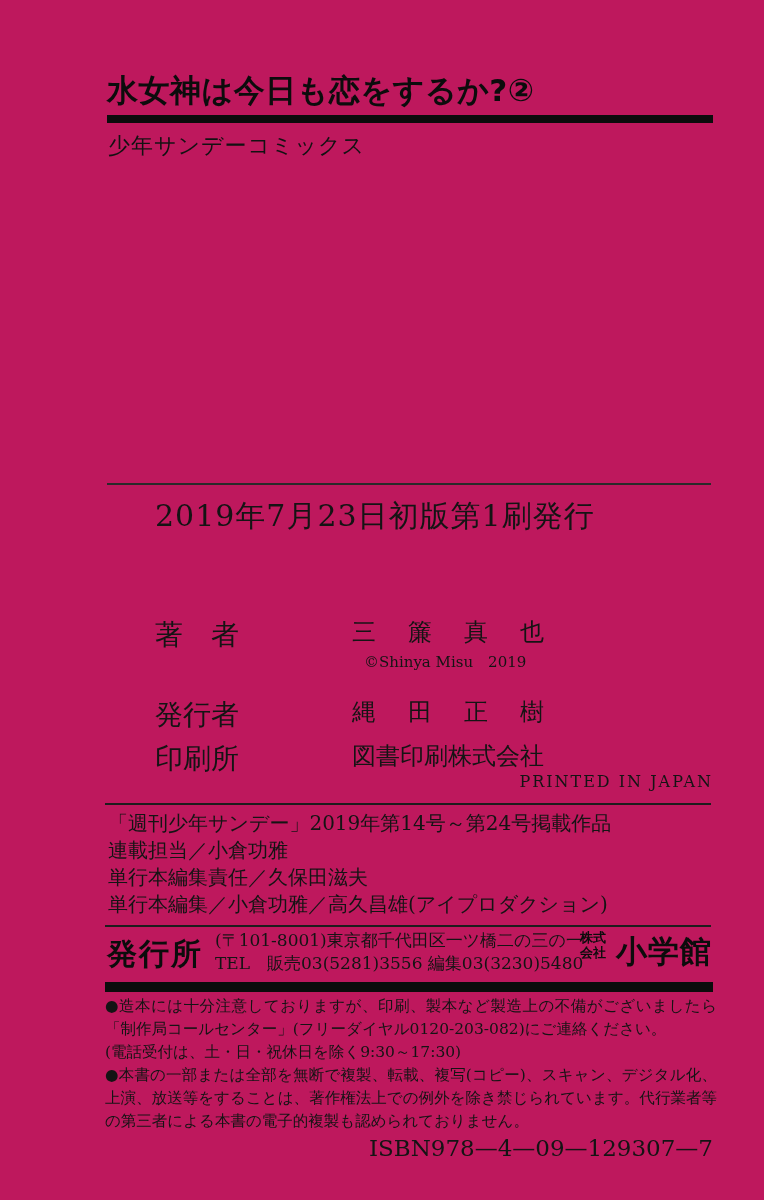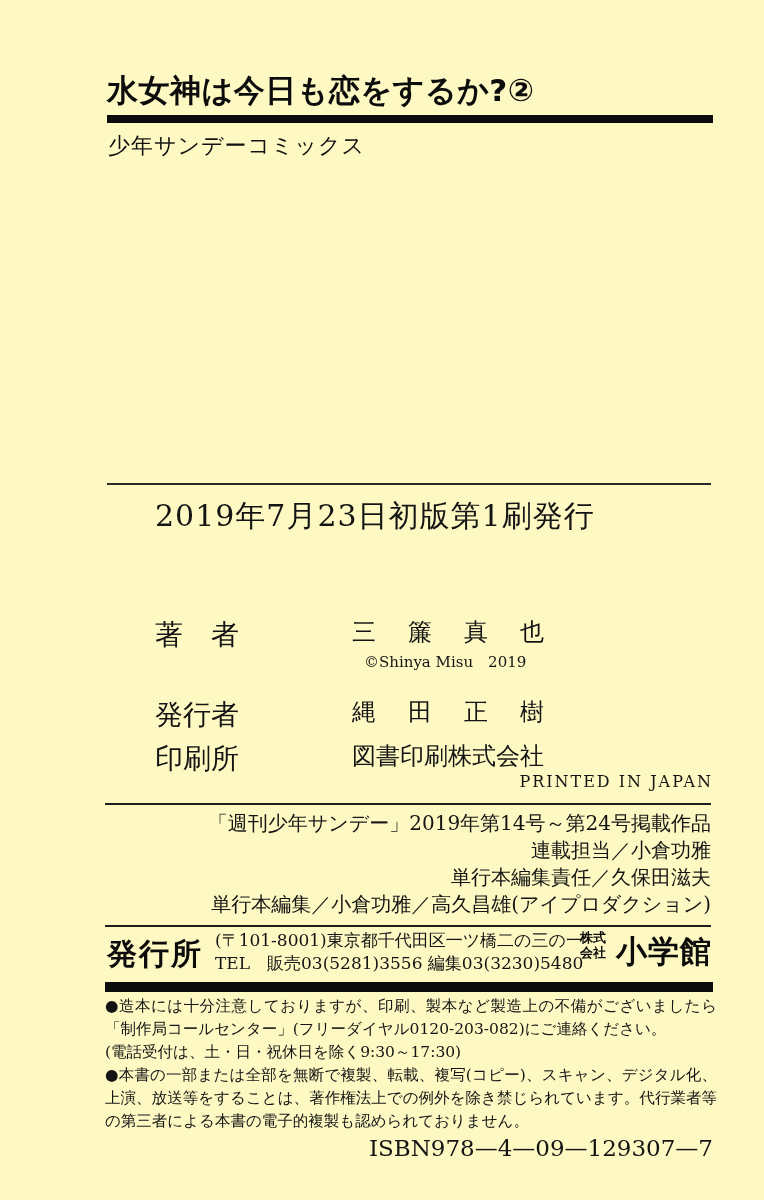--- a/index.html
+++ b/index.html
@@ -1,21 +1,21 @@
 <!DOCTYPE html>
 <html lang="ja"><head>
 <meta charset="utf-8">
 <style>
   * { margin: 0; padding: 0; box-sizing: border-box; }
   html, body { background: #ffffff; }
   .page {
     position: relative;
     width: 764px;
     height: 1200px;
-    background: #fef9c3;
+    background: #be185d;
     color: #141414;
     overflow: hidden;
   }
   .gothic { font-family: "DejaVu Sans", "Liberation Sans", sans-serif; }
   .mincho { font-family: "DejaVu Serif", "Liberation Serif", serif; }
 
   .book-title {
     position: absolute; left: 107px; top: 70px;
     font-size: 31px; font-weight: bold; letter-spacing: 0.5px;
     color: #0c0c0c; white-space: nowrap;
@@ -52,21 +52,20 @@
   .printed-in {
     position: absolute; right: 51px; top: 772px;
     font-size: 16px; letter-spacing: 2px; white-space: nowrap;
   }
   .serialization-box {
     position: absolute; left: 105px; top: 803px;
     width: 606px;
     border-top: 2px solid #1d1d1d;
     border-bottom: 2px solid #1d1d1d;
     padding: 5px 0 7px 3px;
-    text-align: right;
   }
   .serialization-box div {
     font-size: 20px; line-height: 27px; white-space: nowrap;
     font-family: "DejaVu Serif", "Liberation Serif", serif;
   }
   .publisher-label {
     position: absolute; left: 107px; top: 934px;
     font-size: 30px; font-weight: bold; letter-spacing: 2px; color: #0c0c0c;
     white-space: nowrap;
   }

